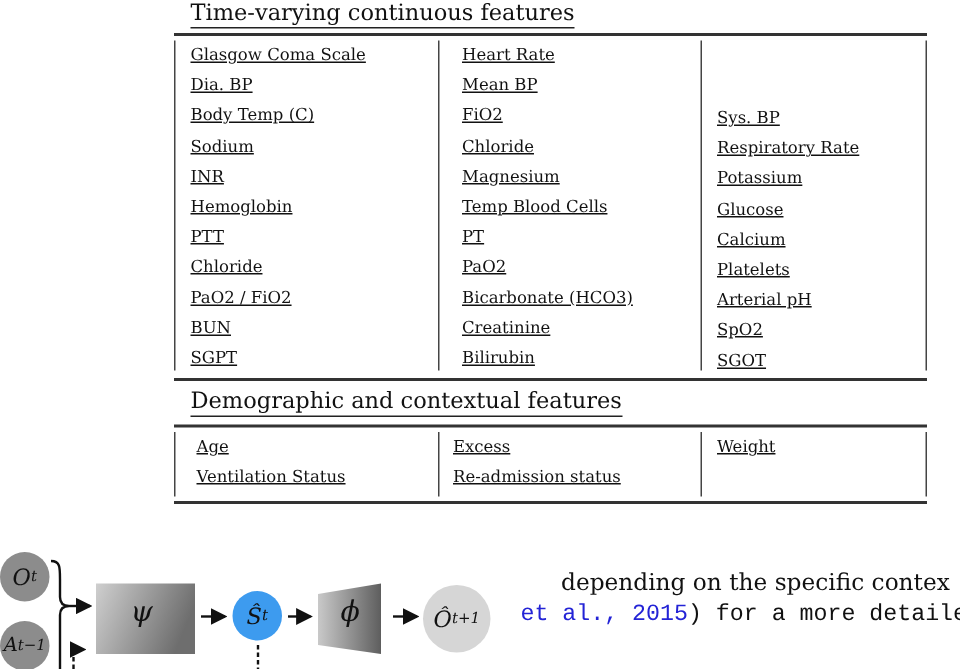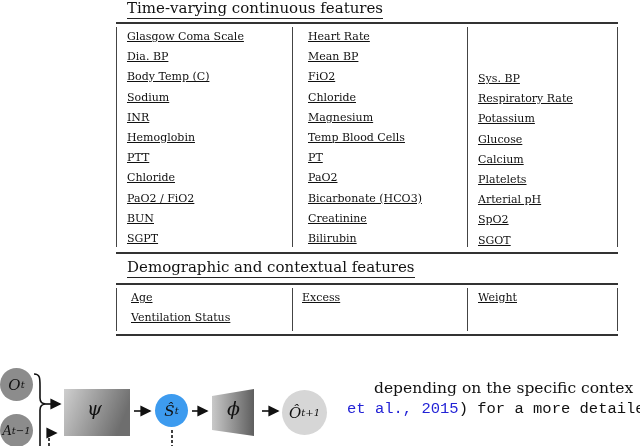--- a/index.html
+++ b/index.html
@@ -83,20 +83,21 @@
 <div class="vline" style="left:292px; top:288px; height:43px;"></div>
 <div class="vline" style="left:467px; top:288px; height:43px;"></div>
 <div class="vline" style="left:617px; top:288px; height:43px;"></div>
 
 <div class="cell" style="left:131px; top:288px;">
   <div>Age</div>
   <div>Ventilation Status</div>
 </div>
 <div class="cell" style="left:302px; top:288px;">
   <div>Excess</div>
+  <div>Re-admission status</div>
 </div>
 <div class="cell" style="left:478px; top:288px;">
   <div>Weight</div>
 </div>
 
 <div class="rule" style="top:334px;"></div>
 
 <svg class="abs" style="left:0; top:360px;" width="340" height="86">
   <defs>
     <linearGradient id="gpsi" x1="0" y1="0" x2="1" y2="0.3">

